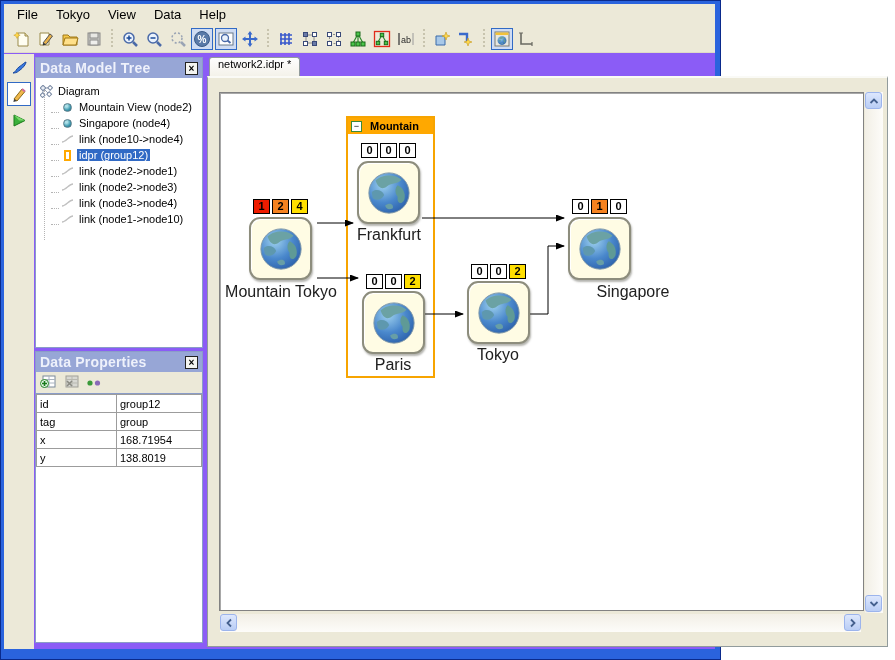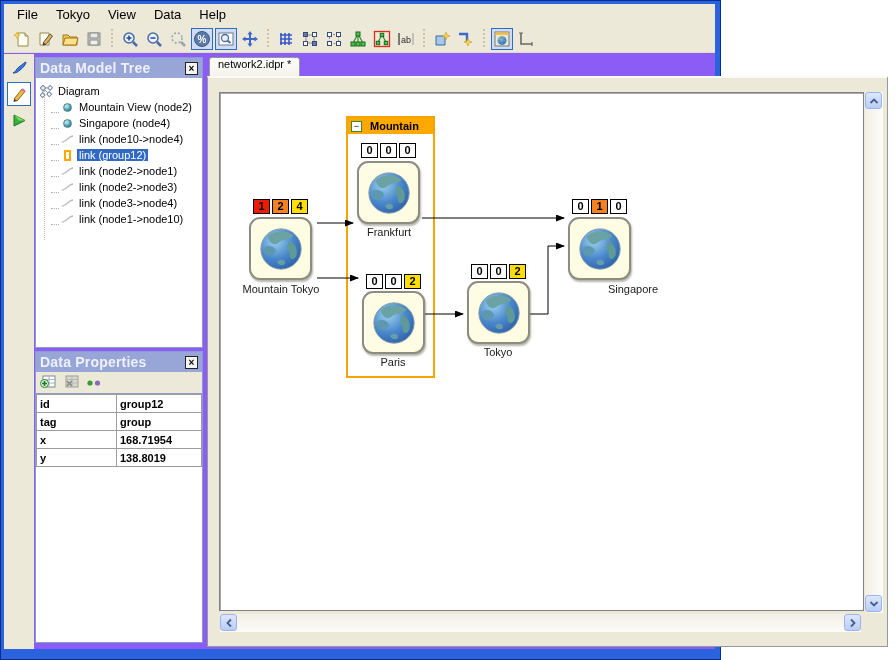--- a/index.html
+++ b/index.html
@@ -53,21 +53,21 @@
   .ticon { width:14px; height:12px; display:flex; align-items:center; justify-content:center; margin-right:3px; flex:none; }
   .tlabel { padding:0 2px; }
   .trow.selected .tlabel { background:#316ac5; color:#fff; }
   .orb { width:9px; height:9px; border-radius:50%;
     background:radial-gradient(circle at 35% 30%, #aee0e8 15%, #3d9ab0 60%, #20667e); border:1px solid #5a7d8a; }
   .group-glyph { width:7px; height:11px; border:2px solid #ffa800; background:#fff; }
 
   
   .props-toolbar { height:22px; display:flex; align-items:center; gap:6px;
     padding-left:4px; background:#ece9d8; border-bottom:1px solid #8a9cc8; }
-  .props-table { width:100%; border-collapse:collapse;font-weight:bold; }
+  .props-table { width:100%; border-collapse:collapse; }
   .props-table td { border:1px solid #9c9c9c; height:18px; padding:1px 3px; background:#fff; }
   .props-table td.k { width:80px; }
 
   
   #editor { position:absolute; left:203px; top:52px; width:681px; height:591px; }
   .tabstrip { position:relative; height:20px; }
   .tab { position:absolute; left:2px; top:1px; height:19px; padding:0 8px;
     background:linear-gradient(#fefefe,#f4f2ea); border:1px solid #919b9c; border-bottom:none;
     border-radius:3px 3px 0 0; display:flex; align-items:flex-start; font-size:11px; }
   .tabpage { position:absolute; left:0; top:20px; right:0; bottom:0;
@@ -84,21 +84,21 @@
     background:linear-gradient(#dde7fd,#b9cdf5); border:1px solid #9cb4ec;
     display:flex; align-items:center; justify-content:center; }
   .vsb .up { top:0; left:0; } .vsb .down { bottom:1px; left:0; }
   .hsb .left { left:0; top:0; } .hsb .right { right:0; top:0; }
 
   
   .dg-node { position:absolute; width:63px; height:63px; border-radius:11px;
     background:#fffce4; border:2px solid #8d8d7d;
     box-shadow:1px 2px 2px rgba(90,90,80,.45), inset 1px 1px 0 #fff;
     display:flex; align-items:center; justify-content:center; }
-  .dg-label { position:absolute; font-size:11px; color:#202020; text-align:right; transform:translateX(-50%); white-space:nowrap; }
+  .dg-label { position:absolute; font-size:16px; color:#202020; text-align:right; transform:translateX(-50%); white-space:nowrap; }
   .badges { position:absolute; display:flex; gap:2px; }
   .badge { min-width:17px; height:15px; border:1px solid #000; background:#fff;
     font-size:11px; font-weight:bold; text-align:center; line-height:13px; padding:0 2px; }
   .badge.red { background:#ee1c00; } .badge.orange { background:#f58220; } .badge.yellow { background:#ffdf00; }
   .dg-group { position:absolute; left:126px; top:23px; width:89px; height:262px;
     border:2px solid #f7a400; background:transparent; }
   .dg-group-header { height:16px; background:#ffa800; display:flex; align-items:center; padding:0 3px; }
   .collapse-btn { width:11px; height:11px; background:#fff; border:1px solid #3a8a3a;
     font-size:9px; line-height:9px; text-align:center; color:#000; margin-right:8px; }
   .dg-group-title { font-weight:bold; font-size:11px; }
@@ -346,21 +346,21 @@
             </svg>
           </span>
         <span class="tlabel">link (node10-&gt;node4)</span>
       </div>
       <div class="trow child selected">
 
         <span class="conn"></span>
           <span class="ticon">
             <span class="group-glyph"></span>
           </span>
-        <span class="tlabel">link (group12)</span>
+        <span class="tlabel">idpr (group12)</span>
       </div>
       <div class="trow child">
         <span class="conn"></span>
           <span class="ticon">
             <svg width="13" height="10">
               <path d="M1,8 C5,8 8,2 12,2" fill="none" stroke="#c0c0c0" stroke-width="1.3"></path>
             </svg>
           </span>
         <span class="tlabel">link (node2-&gt;node1)</span>
       </div>

